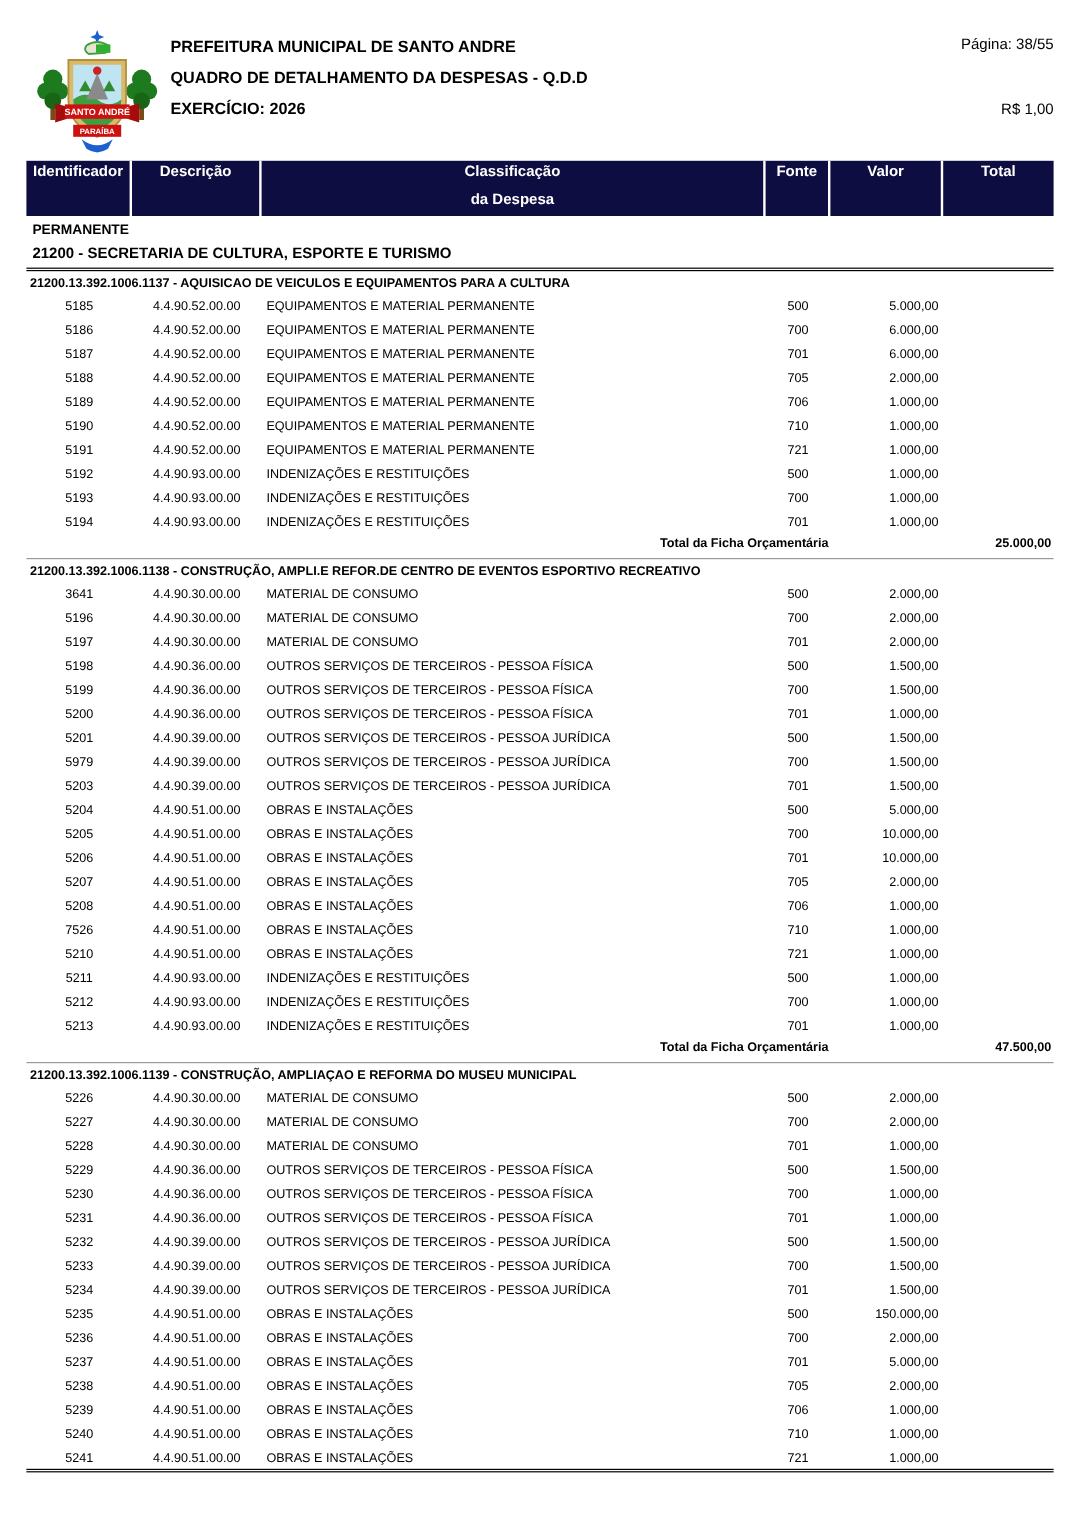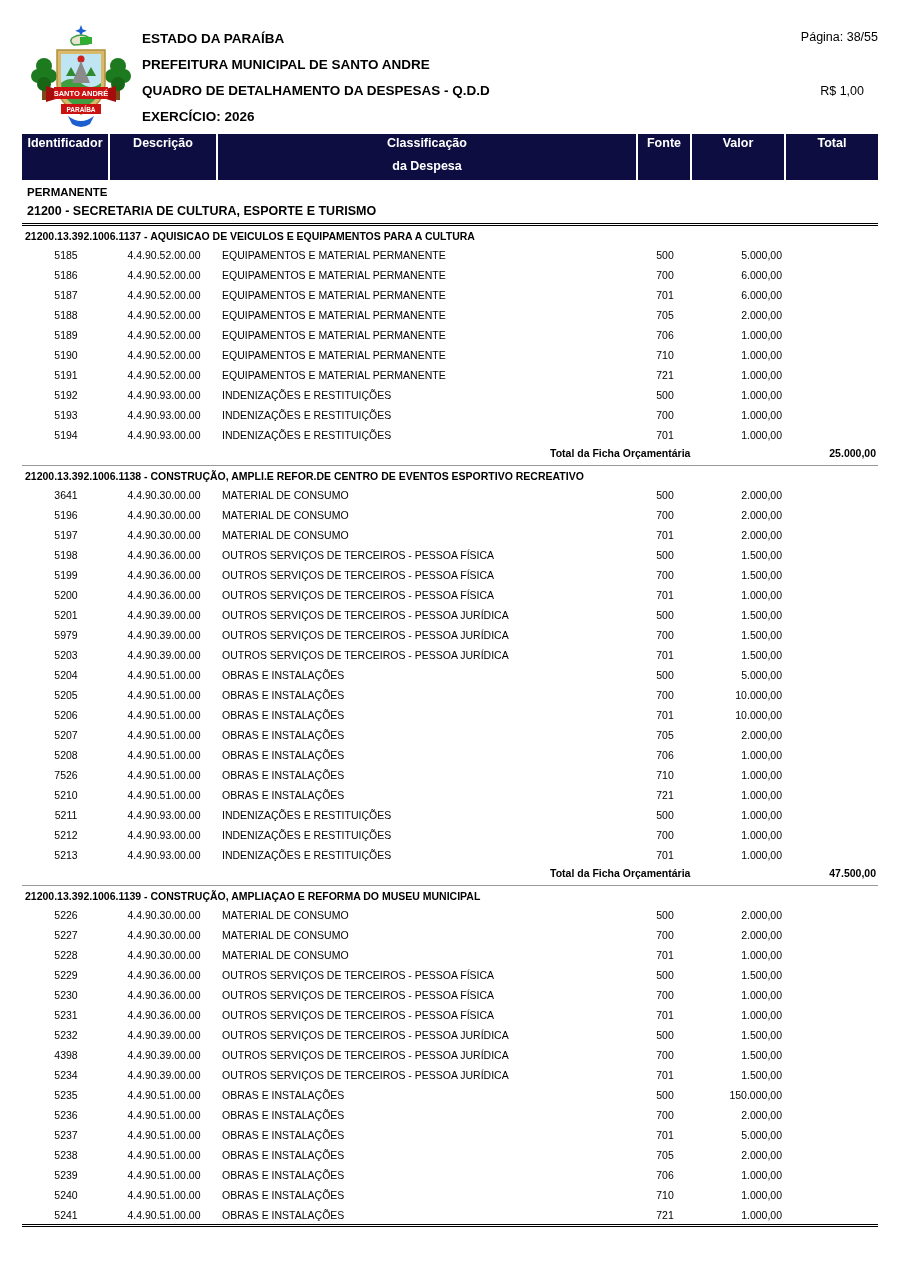--- a/index.html
+++ b/index.html
@@ -7,21 +7,21 @@
   .page {
     position:relative; width:900px; height:1273px; background:#fff;
     font-family:"Liberation Sans", sans-serif; color:#000; overflow:hidden;
   }
   
   .report-header { position:relative; height:134px; }
   .logo { position:absolute; left:28px; top:24px; width:106px; height:104px; }
   .org-lines { position:absolute; left:142px; top:26px; }
   .org-lines div { font-weight:bold; font-size:13.5px; line-height:26px; white-space:nowrap; }
   .page-num { position:absolute; right:22px; top:30px; font-size:12.5px; }
-  .currency { position:absolute; right:36px; top:84px; font-size:12.5px;margin-left:12px; }
+  .currency { position:absolute; right:22px; top:84px; font-size:12.5px;margin-left:12px; }
 
   
   .tbl { margin-left:22px; width:856px; }
   .grid6 { display:grid; grid-template-columns:88px 108px 420px 54px 94px 92px; }
   .thead { background:#0d0d42; color:#fff; font-weight:bold; font-size:12.5px; height:46px; }
   .thead .hcell { border-right:2px solid #fff; text-align:center; padding-top:1px; line-height:17px; }
   .thead .hcell:last-child { border-right:none; }
   .exec-row { font-weight:bold; font-size:11.5px; padding:6px 0 3px 5px; }
   .dept-row { font-weight:bold; font-size:12.5px; padding:3px 0 5px 5px; border-bottom:3px double #000; }
   .group-title { font-weight:bold; font-size:10.5px; padding:4px 0 3px 3px; }
@@ -87,21 +87,20 @@
 
       <g>
         <rect x="33" y="80" width="40" height="10" fill="#cc1111"></rect>
         <text x="53" y="88" text-anchor="middle" font-size="6.5" font-weight="bold" fill="#ffffff" font-family="Liberation Sans, sans-serif">PARAÍBA</text>
       </g>
 
       <path d="M40 92 q13 10 26 0 l-4 8 q-9 6 -18 0 z" fill="#1e5fd0"></path>
     </svg>
 
     <div class="org-lines">
-      <div>ESTADO DA PARAÍBA</div>
       <div>PREFEITURA MUNICIPAL DE SANTO ANDRE</div>
       <div>QUADRO DE DETALHAMENTO DA DESPESAS - Q.D.D</div>
       <div>EXERCÍCIO: 2026</div>
     </div>
     <div class="page-num">Página: 38/55</div>
     <div class="currency">R$ 1,00</div>
   </div>
 
   <div class="tbl">
     <div class="thead grid6">
@@ -413,21 +412,21 @@
         </div>
         <div class="row grid6">
           <div class="c-id">5232</div>
           <div class="c-class">4.4.90.39.00.00</div>
           <div class="c-desc">OUTROS SERVIÇOS DE TERCEIROS - PESSOA JURÍDICA</div>
           <div class="c-fonte">500</div>
           <div class="c-valor">1.500,00</div>
           <div class="c-total"></div>
         </div>
         <div class="row grid6">
-          <div class="c-id">4398</div>
+          <div class="c-id">5233</div>
           <div class="c-class">4.4.90.39.00.00</div>
           <div class="c-desc">OUTROS SERVIÇOS DE TERCEIROS - PESSOA JURÍDICA</div>
           <div class="c-fonte">700</div>
           <div class="c-valor">1.500,00</div>
           <div class="c-total"></div>
         </div>
         <div class="row grid6">
           <div class="c-id">5234</div>
           <div class="c-class">4.4.90.39.00.00</div>
           <div class="c-desc">OUTROS SERVIÇOS DE TERCEIROS - PESSOA JURÍDICA</div>

